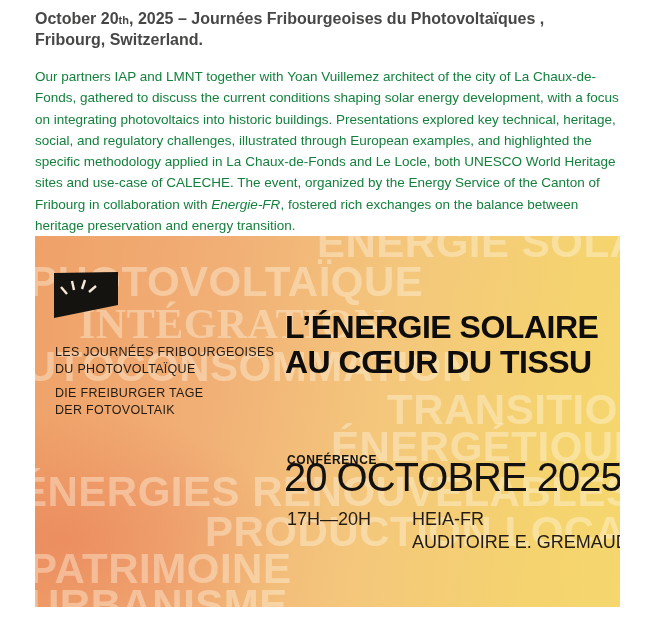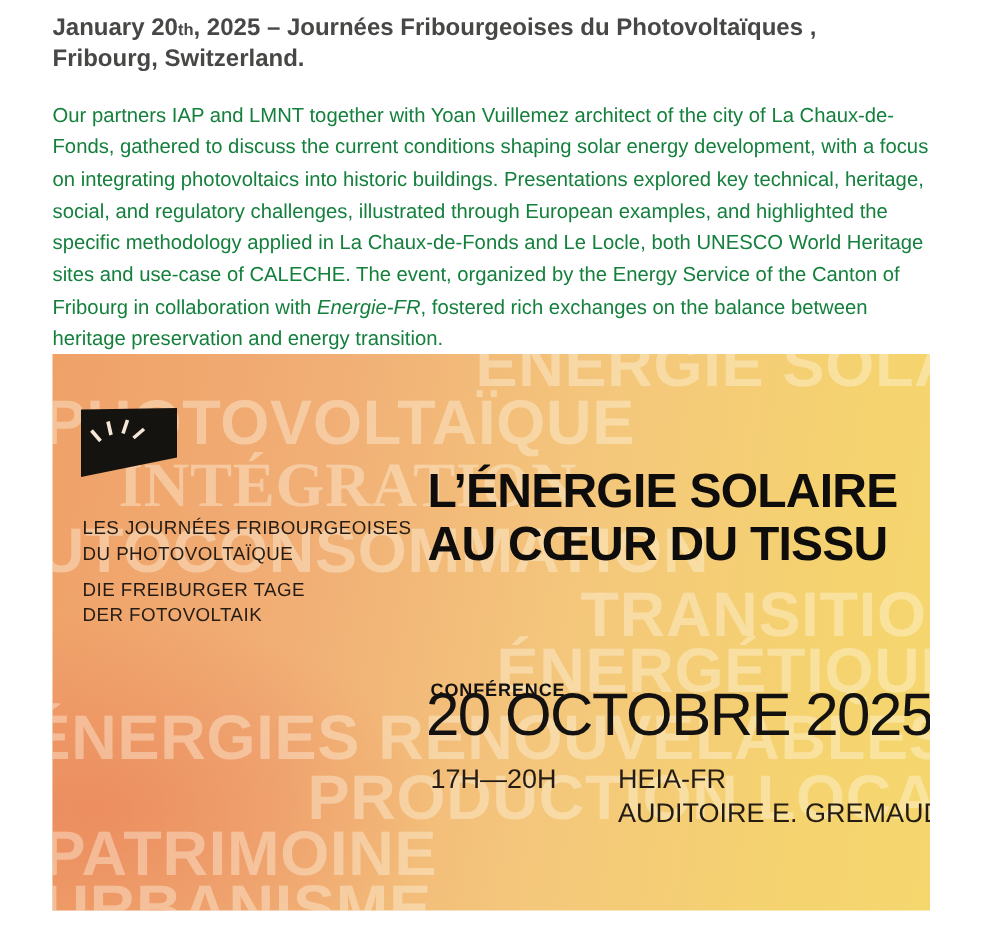--- a/index.html
+++ b/index.html
@@ -72,21 +72,21 @@
   .venue{
     position:absolute;left:377px;top:272px;
     font-size:18px;line-height:23px;color:#241c14;white-space:nowrap;
   }
 </style>
 </head>
 <body>
 
 <main class="content">
 
-  <h2 class="heading"><span><span>January 20</span><span class="ord">th</span><span>, 2025 – Journées Fribourgeoises du Photovoltaïques ,</span></span><br><span>Fribourg, Switzerland.</span></h2>
+  <h2 class="heading"><span><span>October 20</span><span class="ord">th</span><span>, 2025 – Journées Fribourgeoises du Photovoltaïques ,</span></span><br><span>Fribourg, Switzerland.</span></h2>
 
   <p class="body-text"><span>Our partners IAP and LMNT together with Yoan Vuillemez architect of the city of La Chaux-de-Fonds, gathered to discuss the current conditions shaping solar energy development, with a focus on integrating photovoltaics into historic buildings. Presentations explored key technical, heritage, social, and regulatory challenges, illustrated through European examples, and highlighted the specific methodology applied in La Chaux-de-Fonds and Le Locle, both UNESCO World Heritage sites and use-case of CALECHE. The event, organized by the Energy Service of the Canton of Fribourg in collaboration with </span><em>Energie-FR</em><span>, fostered rich exchanges on the balance between heritage preservation and energy transition.</span></p>
 
 </main>
 
 <figure class="poster">
 
   <div class="wm-layer">
     <span class="wm wm0">ÉNERGIE SOLAIRE</span>
     <span class="wm wm1">PHOTOVOLTAÏQUE</span>

